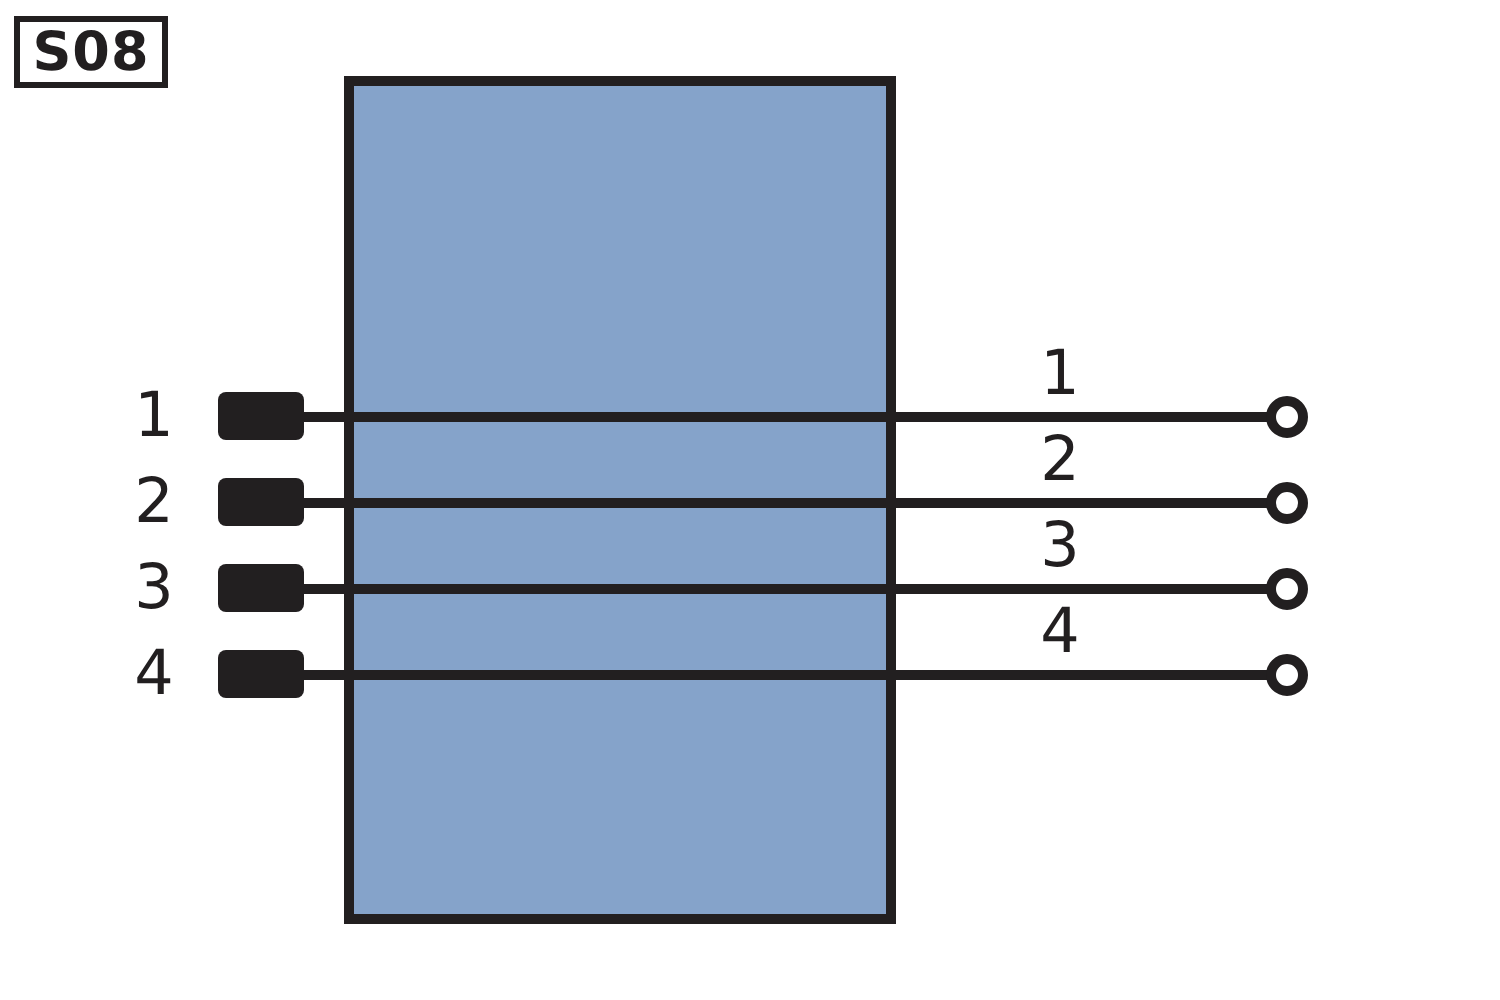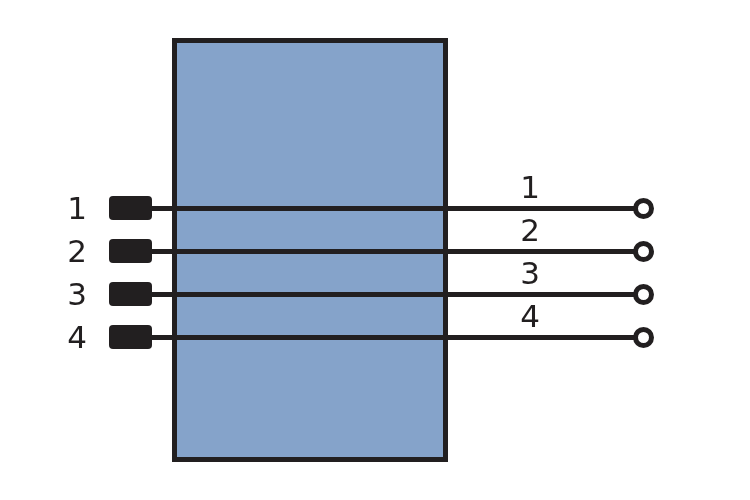--- a/index.html
+++ b/index.html
@@ -89,20 +89,23 @@
     border-radius: 50%;
     background: #ffffff;
     box-sizing: border-box;
   }
 </style>
 </head>
 <body>
 
 <div class="stage" style="--line: #221f20; --fill: #85a3ca;">
 
+  <div class="id-box">
+    <span>S08</span>
+  </div>
 
   <div class="component-body"></div>
 
   <div class="pin-row row-1">
     <div class="pin-num-left">1</div>
     <div class="pin-terminal"></div>
     <div class="pin-wire"></div>
     <div class="pin-num-right">1</div>
     <div class="pin-ring"></div>
   </div>

